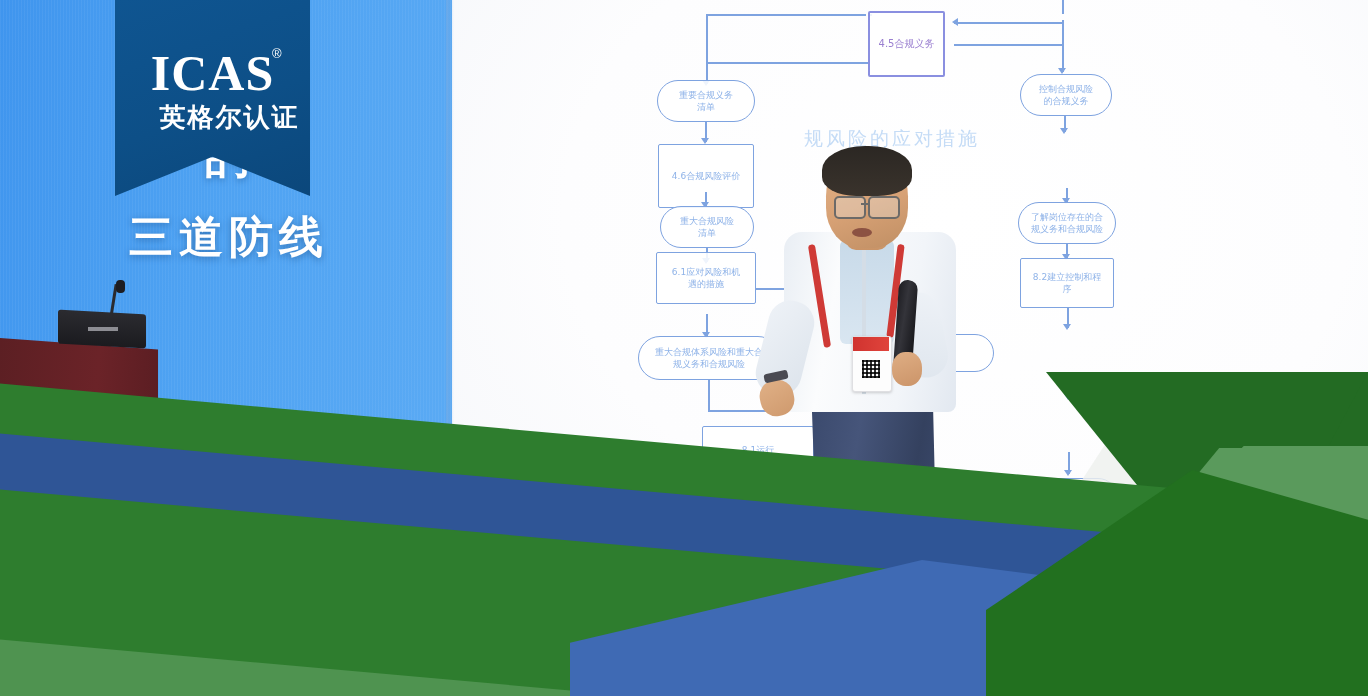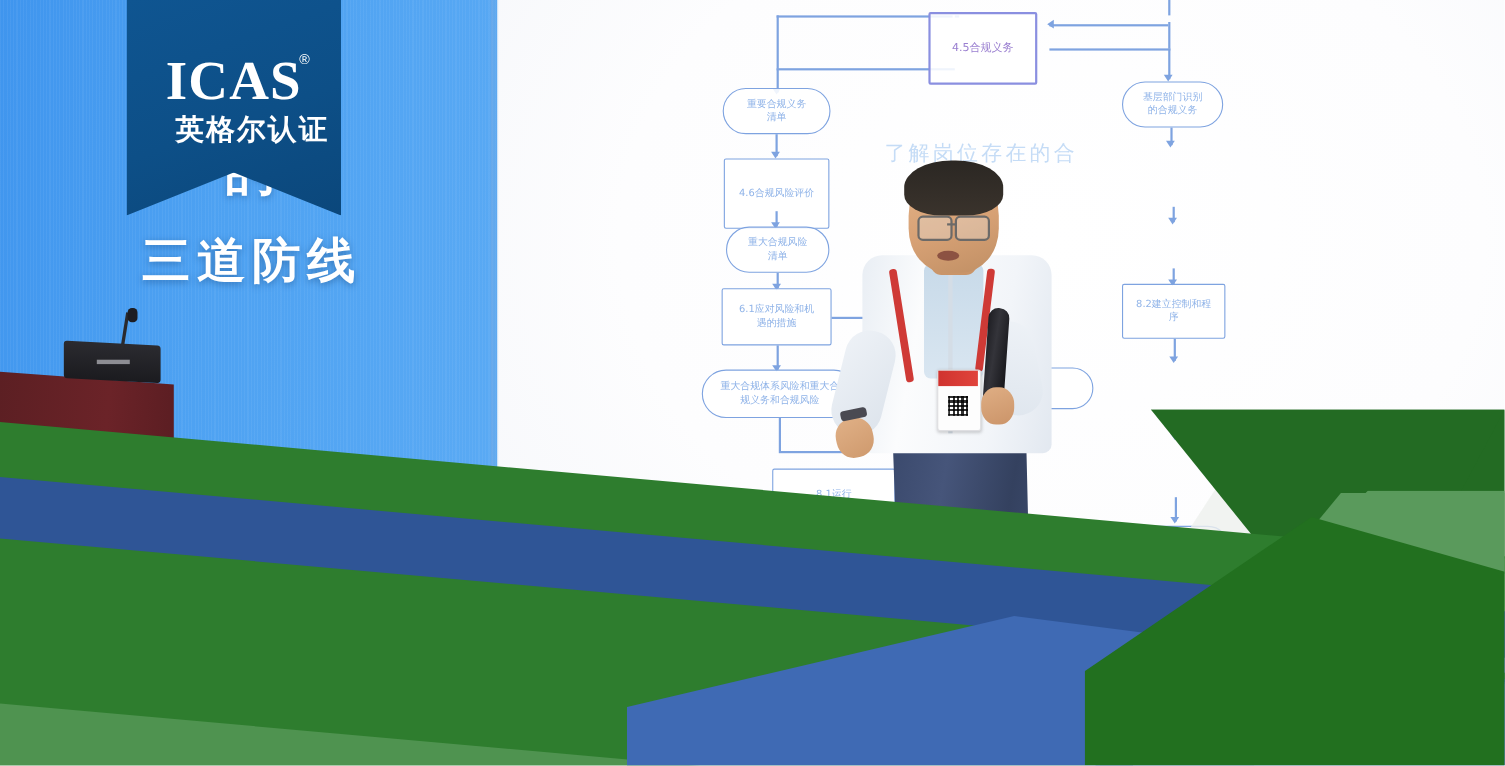--- a/index.html
+++ b/index.html
@@ -193,30 +193,30 @@
 
   <div class="wall-title">的</div>
   <div class="wall-title2">三道防线</div>
 
   <div class="logo-banner"></div>
   <div class="logo-icas">ICAS</div>
   <div class="logo-reg">®</div>
   <div class="logo-cn">英格尔认证</div>
 
   <div class="fc">
-    <div class="fc-heading">了解岗位存在的合</div>
+    <div class="fc-heading">规风险的应对措施</div>
 
     <div class="conn h" style="left:254px;top:14px;width:160px;"></div>
     <div class="conn v" style="left:254px;top:14px;height:48px;"></div>
     <div class="conn h" style="left:254px;top:62px;width:162px;"></div>
     <div class="conn v" style="left:254px;top:62px;height:22px;"></div>
     <div class="arw" style="left:250px;top:80px;"></div>
     <div class="conn h" style="left:416px;top:14px;width:4px;"></div>
 
-    <div class="node rect hilite" style="left:392px;top:11px;width:99px;height:66px;">4.5合规义务</div>
+    <div class="node rect hilite" style="left:416px;top:11px;width:77px;height:66px;">4.5合规义务</div>
     <div class="conn h" style="left:502px;top:44px;width:110px;"></div>
     <div class="conn v" style="left:610px;top:20px;height:24px;"></div>
     <div class="conn h" style="left:502px;top:22px;width:108px;"></div>
     <div class="arw left" style="left:500px;top:18px;"></div>
     <div class="conn v" style="left:610px;top:44px;height:28px;"></div>
     <div class="arw" style="left:606px;top:68px;"></div>
 
     <div class="node pill" style="left:205px;top:80px;width:98px;height:42px;white-space:pre-line;">重要合规义务
 清单</div>
     <div class="conn v" style="left:253px;top:122px;height:20px;"></div>
@@ -224,21 +224,21 @@
 
     <div class="node rect" style="left:206px;top:144px;width:96px;height:64px;">4.6合规风险评价</div>
     <div class="conn v" style="left:253px;top:192px;height:14px;"></div>
     <div class="arw" style="left:249px;top:202px;"></div>
 
     <div class="node pill" style="left:208px;top:206px;width:94px;height:42px;white-space:pre-line;">重大合规风险
 清单</div>
     <div class="conn v" style="left:254px;top:248px;height:14px;"></div>
     <div class="arw" style="left:250px;top:258px;"></div>
 
-    <div class="node rect" style="left:204px;top:262px;width:100px;height:52px;white-space:pre-line;">6.1应对风险和机
+    <div class="node rect" style="left:204px;top:252px;width:100px;height:52px;white-space:pre-line;">6.1应对风险和机
 遇的措施</div>
     <div class="conn h" style="left:304px;top:288px;width:68px;"></div>
     <div class="conn v" style="left:254px;top:314px;height:22px;"></div>
     <div class="arw" style="left:250px;top:332px;"></div>
 
     <div class="node pill" style="left:186px;top:336px;width:142px;height:44px;white-space:pre-line;">重大合规体系风险和重大合
 规义务和合规风险</div>
     <div class="conn v" style="left:256px;top:380px;height:30px;"></div>
     <div class="conn h" style="left:256px;top:410px;width:70px;"></div>
 
@@ -248,28 +248,30 @@
 
     <div class="node pill" style="left:262px;top:484px;width:100px;height:42px;white-space:pre-line;">重要合规义务
 风险得控</div>
     <div class="conn v" style="left:312px;top:526px;height:18px;"></div>
     <div class="arw" style="left:308px;top:540px;"></div>
 
     <div class="node rect" style="left:278px;top:548px;width:92px;height:46px;white-space:pre-line;">9.1监视测量
 分析评价</div>
 
     <div class="conn v" style="left:610px;top:0px;height:14px;"></div>
-    <div class="node pill" style="left:568px;top:74px;width:92px;height:42px;white-space:pre-line;">基层部门识别
+    <div class="node pill" style="left:568px;top:74px;width:92px;height:42px;white-space:pre-line;">控制合规风险
 的合规义务</div>
     <div class="conn v" style="left:612px;top:116px;height:16px;"></div>
     <div class="arw" style="left:608px;top:128px;"></div>
 
     <div class="conn v" style="left:614px;top:188px;height:14px;"></div>
     <div class="arw" style="left:610px;top:198px;"></div>
 
+    <div class="node pill" style="left:566px;top:202px;width:98px;height:42px;white-space:pre-line;">了解岗位存在的合
+规义务和合规风险</div>
     <div class="conn v" style="left:614px;top:244px;height:14px;"></div>
     <div class="arw" style="left:610px;top:254px;"></div>
 
     <div class="node rect" style="left:568px;top:258px;width:94px;height:50px;white-space:pre-line;">8.2建立控制和程
 序</div>
     <div class="conn v" style="left:615px;top:308px;height:20px;"></div>
     <div class="arw" style="left:611px;top:324px;"></div>
 
     <div class="conn v" style="left:616px;top:374px;height:24px;"></div>
     <div class="arw" style="left:612px;top:394px;"></div>

